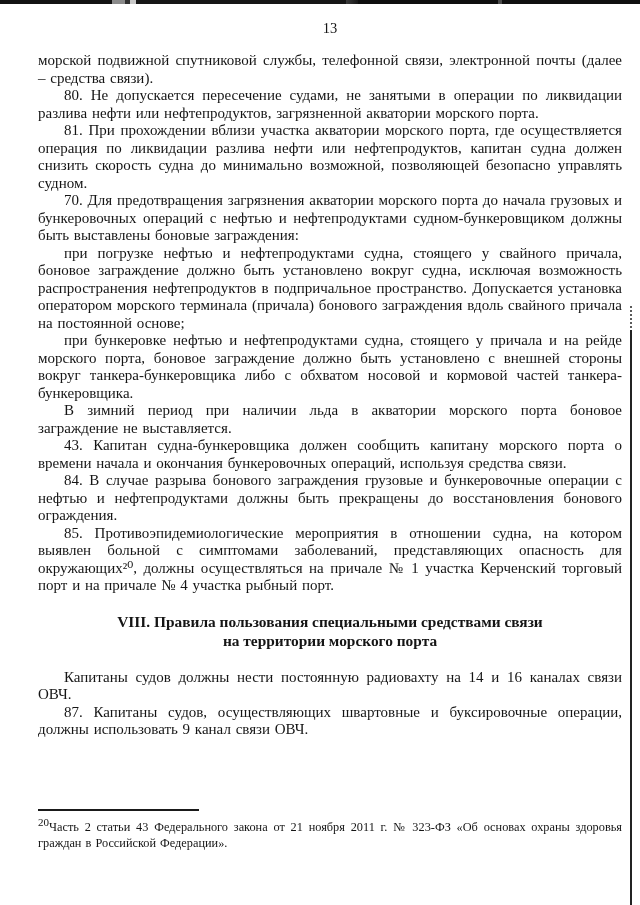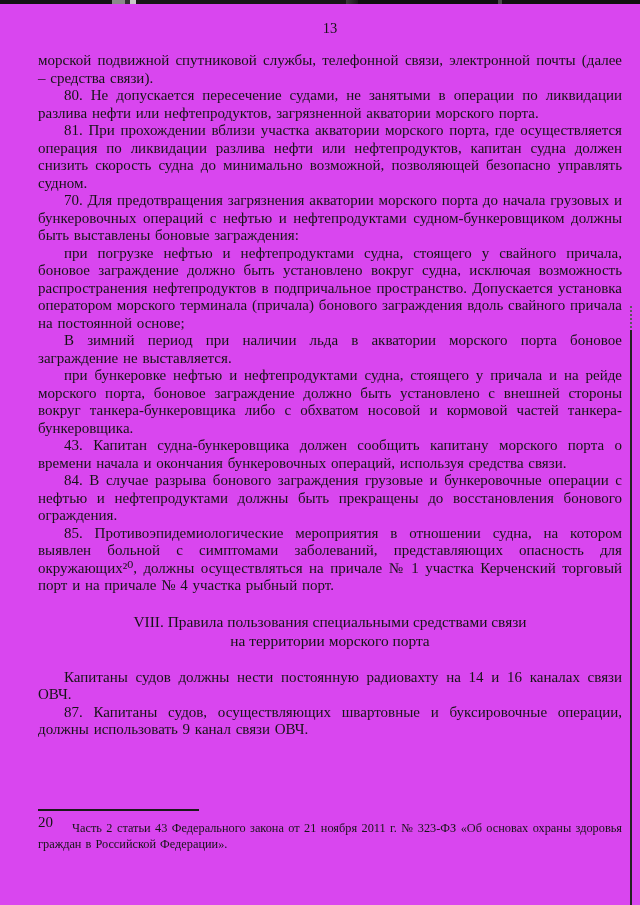--- a/index.html
+++ b/index.html
@@ -1,20 +1,20 @@
 <!DOCTYPE html>
 <html lang="ru"><head>
 <meta charset="utf-8">
 <style>
   html, body { margin: 0; padding: 0; background: #e8e8e8; }
   .page {
     position: relative;
     width: 640px;
     height: 905px;
-    background: #d946ef;
+    background: #ffffff;
     font-family: "Liberation Serif", "DejaVu Serif", serif;
     color: #151515;
     overflow: hidden;
     margin: 0 auto;
   }
   
   .scan-top {
     position: absolute; top: 0; left: 0; width: 640px; height: 4px;
     background: linear-gradient(90deg,
       #121212 0%, #121212 17.5%,
@@ -44,56 +44,56 @@
     position: absolute; top: 52px; left: 38px; width: 584px;
     font-size: 15px;
   }
   .para {
     margin: 0; text-align: justify; line-height: 17.5px;
     word-spacing: 1px;
   }
   .para.indent { text-indent: 26px; }
   .section-heading {
     margin: 17px 0 18px 0; text-align: center;
-    font-weight: normal; font-size: 15.4px; line-height: 19.5px;
+    font-weight: bold; font-size: 15.4px; line-height: 19.5px;
   }
   .footnote {
     position: absolute; top: 809px; left: 38px; width: 584px;
   }
   .footnote-rule {
     width: 161px; height: 0; border-top: 2px solid #1a1a1a;
     margin: 0 0 4px 0;
   }
   .footnote-text {
     margin: 0; font-size: 12.3px; line-height: 15.5px;
     text-align: justify; word-spacing: 1px;
   }
-  .footnote-text sup { font-size: 15px; margin-right: 19px; }
+  .footnote-text sup { font-size: 11px; margin-right: 0; }
 </style>
 </head>
 <body>
 
 <div class="page">
 
   <div class="scan-top"></div>
   <div class="scan-right-dashed"></div>
   <div class="scan-right"></div>
 
   <div class="page-number">13</div>
 
   <div class="content">
 
     <div>
         <p class="para">морской подвижной спутниковой службы, телефонной связи, электронной почты (далее – средства связи).</p>
         <p class="para indent">80. Не допускается пересечение судами, не занятыми в операции по ликвидации разлива нефти или нефтепродуктов, загрязненной акватории морского порта.</p>
         <p class="para indent">81. При прохождении вблизи участка акватории морского порта, где осуществляется операция по ликвидации разлива нефти или нефтепродуктов, капитан судна должен снизить скорость судна до минимально возможной, позволяющей безопасно управлять судном.</p>
         <p class="para indent">70. Для предотвращения загрязнения акватории морского порта до начала грузовых и бункеровочных операций с нефтью и нефтепродуктами судном-бункеровщиком должны быть выставлены боновые заграждения:</p>
         <p class="para indent">при погрузке нефтью и нефтепродуктами судна, стоящего у свайного причала, боновое заграждение должно быть установлено вокруг судна, исключая возможность распространения нефтепродуктов в подпричальное пространство. Допускается установка оператором морского терминала (причала) бонового заграждения вдоль свайного причала на постоянной основе;</p>
+        <p class="para indent">при бункеровке нефтью и нефтепродуктами судна, стоящего у причала и на рейде морского порта, боновое заграждение должно быть установлено с внешней стороны вокруг танкера-бункеровщика либо с обхватом носовой и кормовой частей танкера-бункеровщика.</p>
         <p class="para indent">В зимний период при наличии льда в акватории морского порта боновое заграждение не выставляется.</p>
-        <p class="para indent">при бункеровке нефтью и нефтепродуктами судна, стоящего у причала и на рейде морского порта, боновое заграждение должно быть установлено с внешней стороны вокруг танкера-бункеровщика либо с обхватом носовой и кормовой частей танкера-бункеровщика.</p>
         <p class="para indent">43. Капитан судна-бункеровщика должен сообщить капитану морского порта о времени начала и окончания бункеровочных операций, используя средства связи.</p>
         <p class="para indent">84. В случае разрыва бонового заграждения грузовые и бункеровочные операции с нефтью и нефтепродуктами должны быть прекращены до восстановления бонового ограждения.</p>
         <p class="para indent">85. Противоэпидемиологические мероприятия в отношении судна, на котором выявлен больной с симптомами заболеваний, представляющих опасность для окружающих²⁰, должны осуществляться на причале № 1 участка Керченский торговый порт и на причале № 4 участка рыбный порт.</p>
       </div>
 
     <div class="section-heading">
       <div>VIII. Правила пользования специальными средствами связи</div>
       <div>на территории морского порта</div>
     </div>
 

